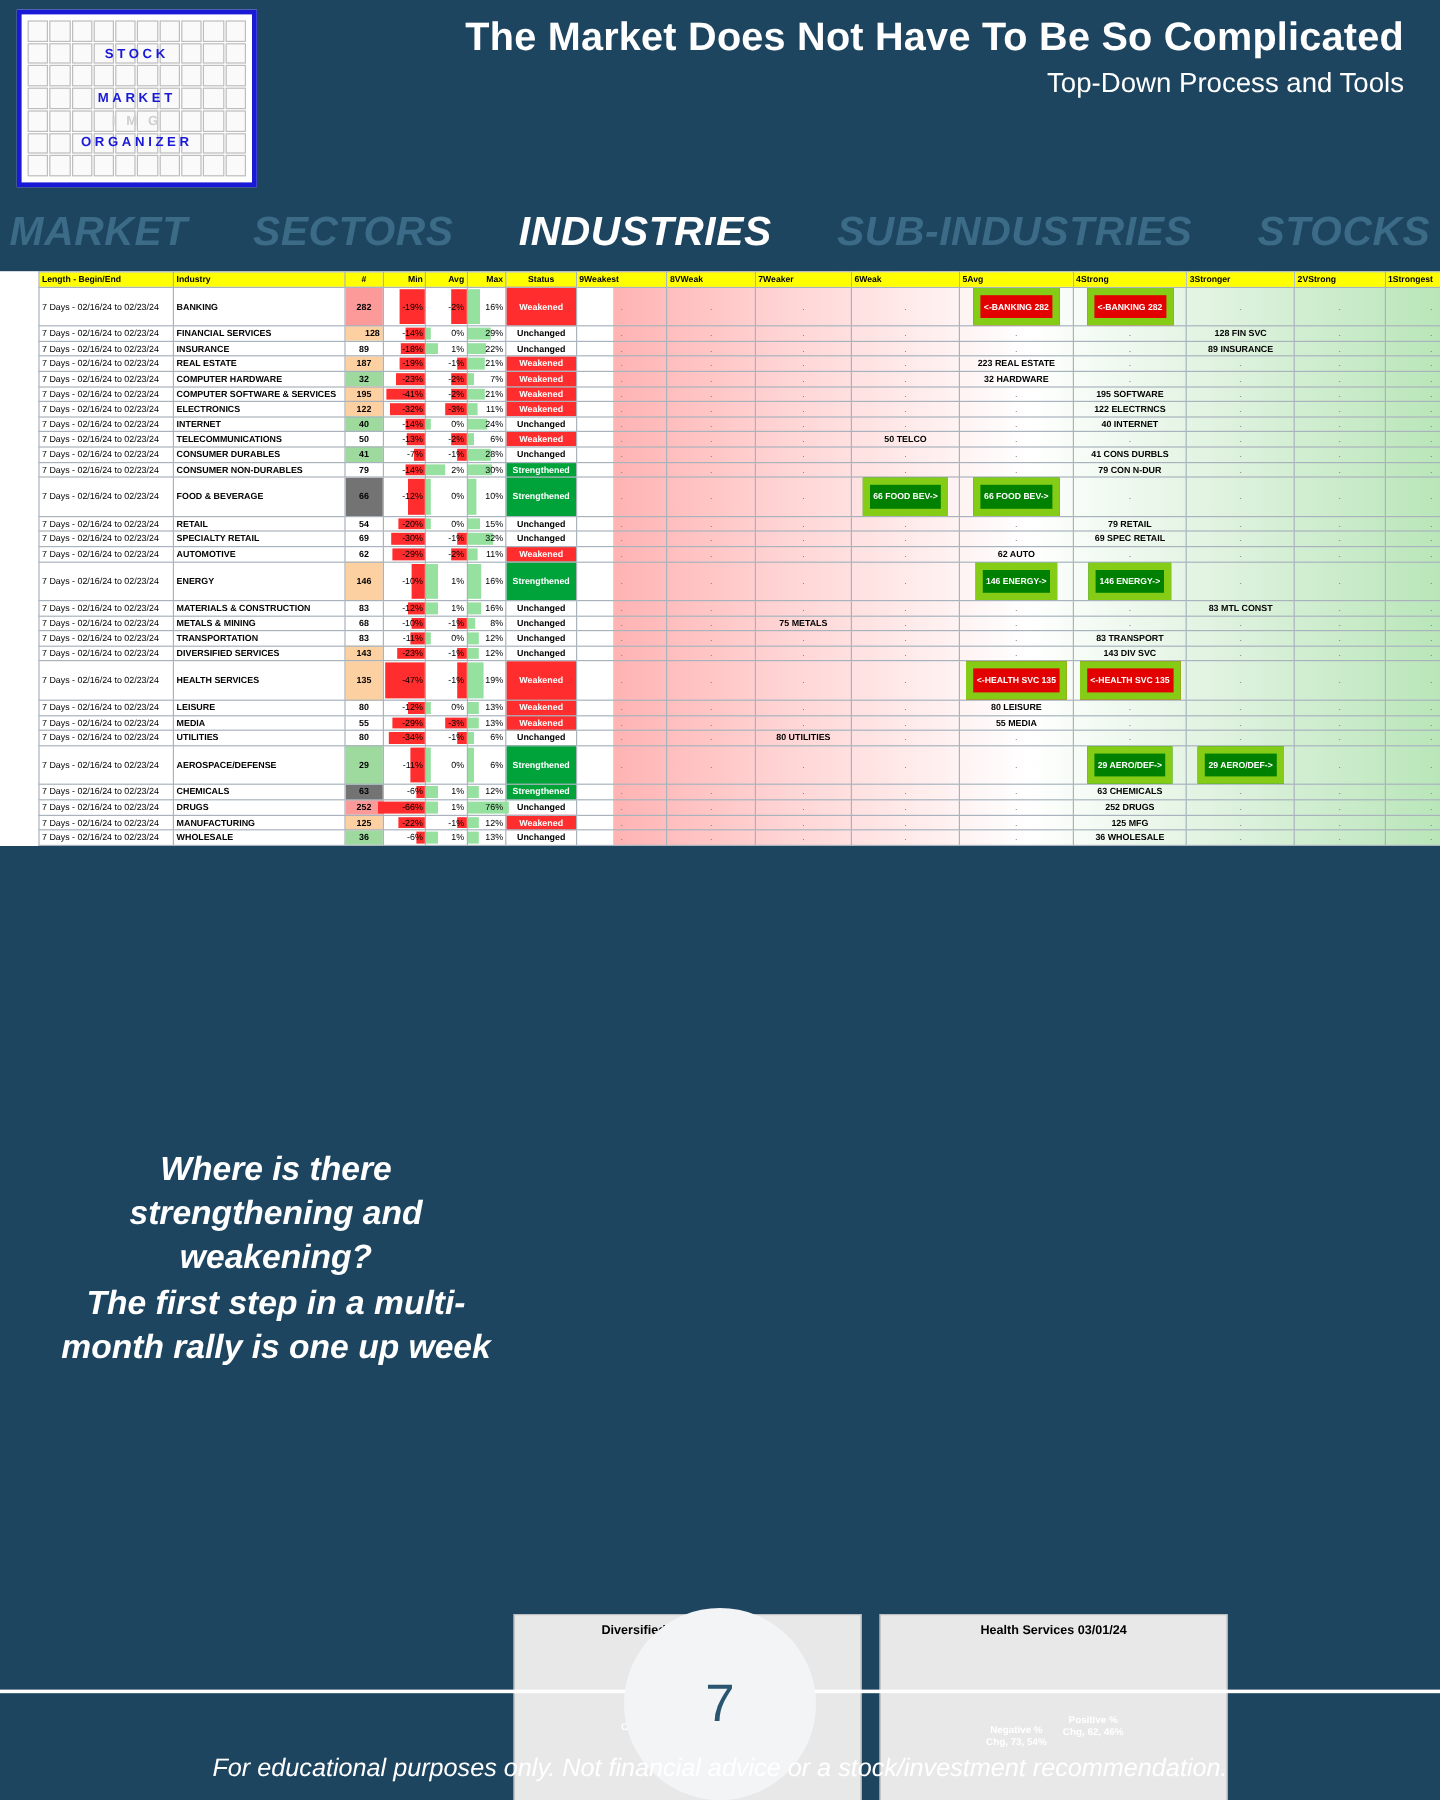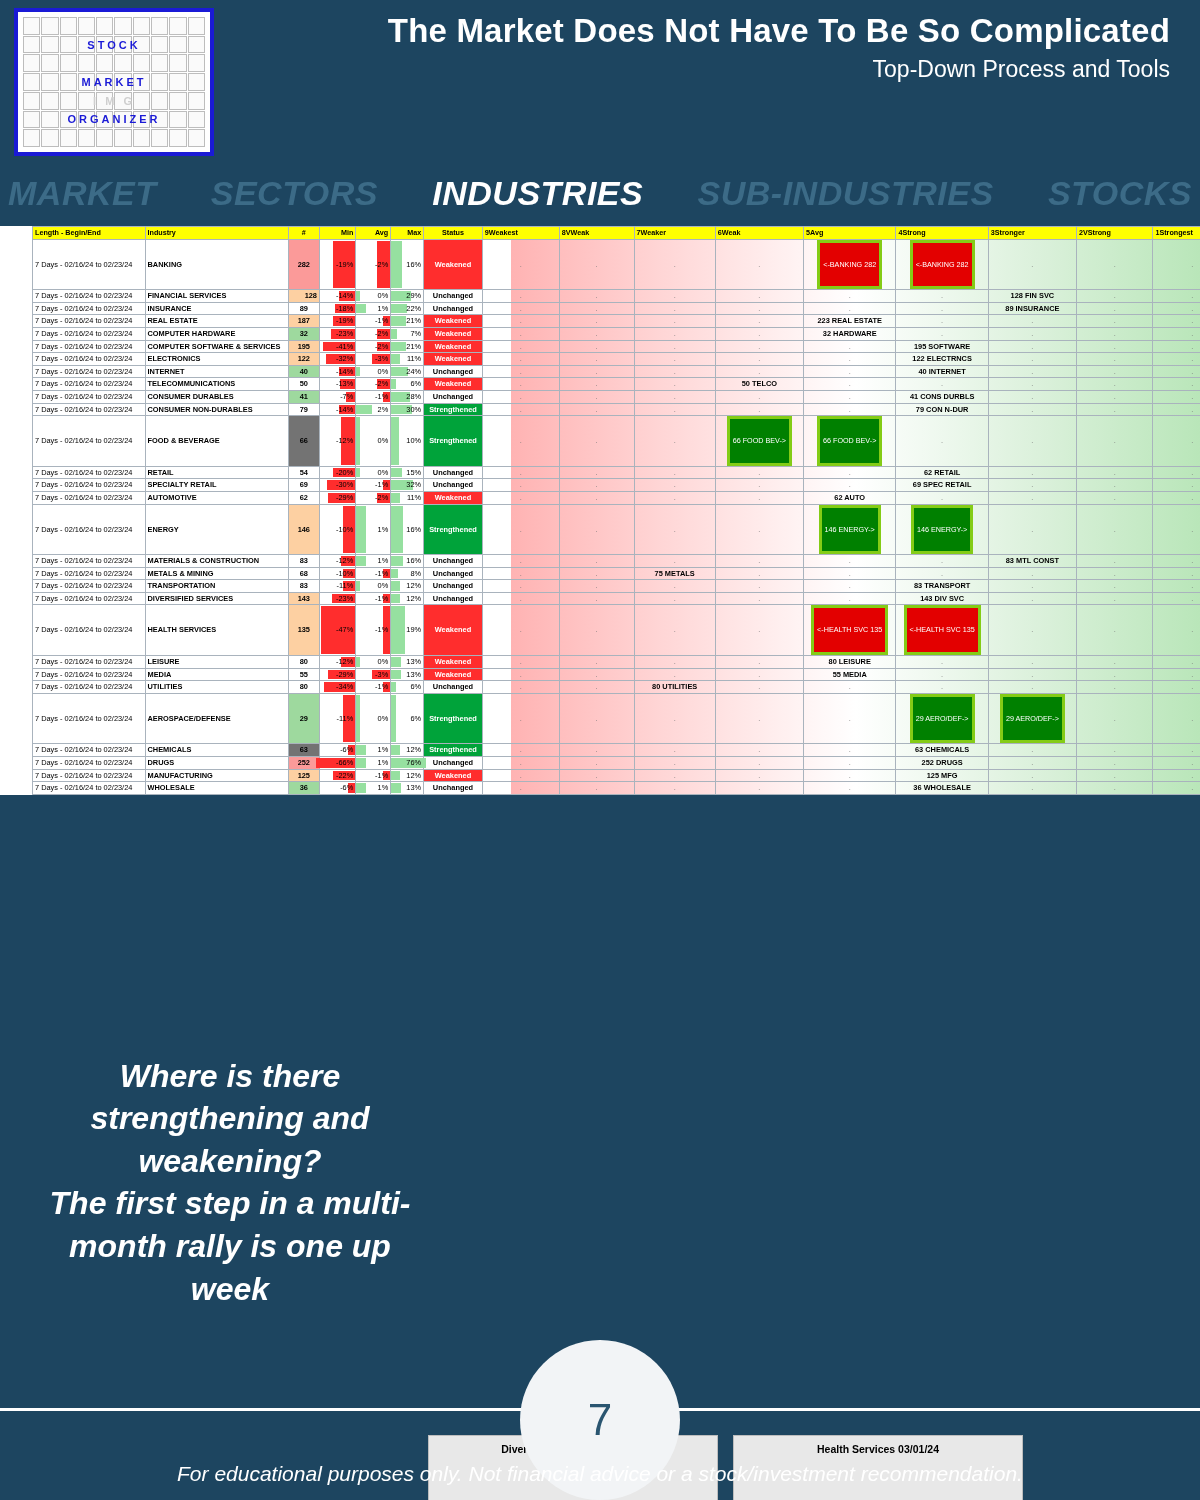--- a/index.html
+++ b/index.html
@@ -45,21 +45,21 @@
   thead th.l { text-align:left; }
   .c-len { width:118px; text-align:left; }
   .c-ind { width:146px; text-align:left; font-weight:bold; }
   .c-num { width:26px; text-align:center; font-weight:bold; }
   .c-min { width:44px; text-align:right; }
   .c-avg { width:44px; text-align:right; }
   .c-max { width:40px; text-align:right; }
   .c-st  { width:62px; text-align:center; font-weight:bold; }
   .bucket { width:98px; text-align:center; position:relative; }
   .dot { color:#777; }
-  .tag { display:inline-block; padding:16px 3px; font-weight:normal; color:#ffffff; font-size:7.2px; border:3px solid #84cc16; }
+  .tag { display:inline-block; padding:4px 3px; font-weight:bold; color:#ffffff; font-size:7.2px; border:6px solid #84cc16; }
   .tag.green { background:#008000; }
   .tag.red { background:#e30000; }
   .plain { font-weight:bold; color:#000; }
   .st-weak { background:#ff2d2d; color:#ffffff; }
   .st-str { background:#00a33a; color:#ffffff; }
   .st-unch { background:#ffffff; color:#000; }
   .barcell { position:relative; }
   .barneg { position:absolute; right:0; top:1px; bottom:1px; background:#ff2d2d; }
   .barpos { position:absolute; left:0; top:1px; bottom:1px; background:#96e0a0; }
   .barcell span { position:relative; z-index:2; }
@@ -69,22 +69,22 @@
   .bucketbg { position:absolute; left:511px; top:0; width:689px; height:100%;
     background:linear-gradient(to right,#ffb3b3 0%,#ffd6d6 22%,#ffffff 50%,#d9f0d9 78%,#b9e6b9 100%);
     z-index:0; pointer-events:none; }
   .sheetwrap { position:relative; }
   .sheetwrap table { position:relative; z-index:1;margin-left:32px; }
   .sheetwrap table td.bucket { background:transparent; }
 
   
   .mid { position:relative; height:760px; }
   .leftmsg {
-    position:absolute; left:40px; top:260px; width:380px;
-    color:#ffffff; font-size:32px; font-weight:bold; font-style:italic;
+    position:absolute; left:40px; top:250px; width:380px;
+    color:#ffffff; font-size:28px; font-weight:bold; font-style:italic;
     text-align:center; line-height:1.33;
   }
   .chartbox { position:absolute; background:#e8e8e8; border:1px solid #bdbdbd; }
   .chart-title { text-align:center; font-size:10.5px; font-weight:bold; color:#000; margin-top:7px; }
   .pie-wrap { position:relative; width:100%; height:calc(100% - 24px); }
   .pie { position:absolute; border-radius:50%; }
   .lbl { position:absolute; font-size:8.2px; font-weight:bold; text-align:center; color:#ffffff; line-height:1.25; }
 
   
   .footer { position:absolute; left:0; bottom:0; width:1200px; height:120px; }
@@ -447,21 +447,21 @@
             <td class="c-num" style="background: rgb(255, 255, 255);">54</td>
             <td class="c-min barcell"><div class="barneg" style="width:64%"></div><span>-20%</span></td>
             <td class="c-avg barcell"><div class="barpos" style="width:10%"></div><span>0%</span></td>
             <td class="c-max barcell"><div class="barpos" style="width:34%"></div><span>15%</span></td>
             <td class="c-st st-unch">Unchanged</td>
             <td class="bucket"><span class="dot">.</span></td>
             <td class="bucket"><span class="dot">.</span></td>
             <td class="bucket"><span class="dot">.</span></td>
             <td class="bucket"><span class="dot">.</span></td>
             <td class="bucket"><span class="dot">.</span></td>
-            <td class="bucket"><span class="plain">62 RETAIL</span></td>
+            <td class="bucket"><span class="plain">79 RETAIL</span></td>
             <td class="bucket"><span class="dot">.</span></td>
             <td class="bucket"><span class="dot">.</span></td>
             <td class="bucket"><span class="dot">.</span></td>
           </tr>
           <tr class="rowsep">
             <td class="c-len">7 Days - 02/16/24 to 02/23/24</td>
             <td class="c-ind">SPECIALTY RETAIL</td>
             <td class="c-num" style="background: rgb(255, 255, 255);">69</td>
             <td class="c-min barcell"><div class="barneg" style="width:80%"></div><span>-30%</span></td>
             <td class="c-avg barcell"><div class="barneg" style="width:22%"></div><span>-1%</span></td>

